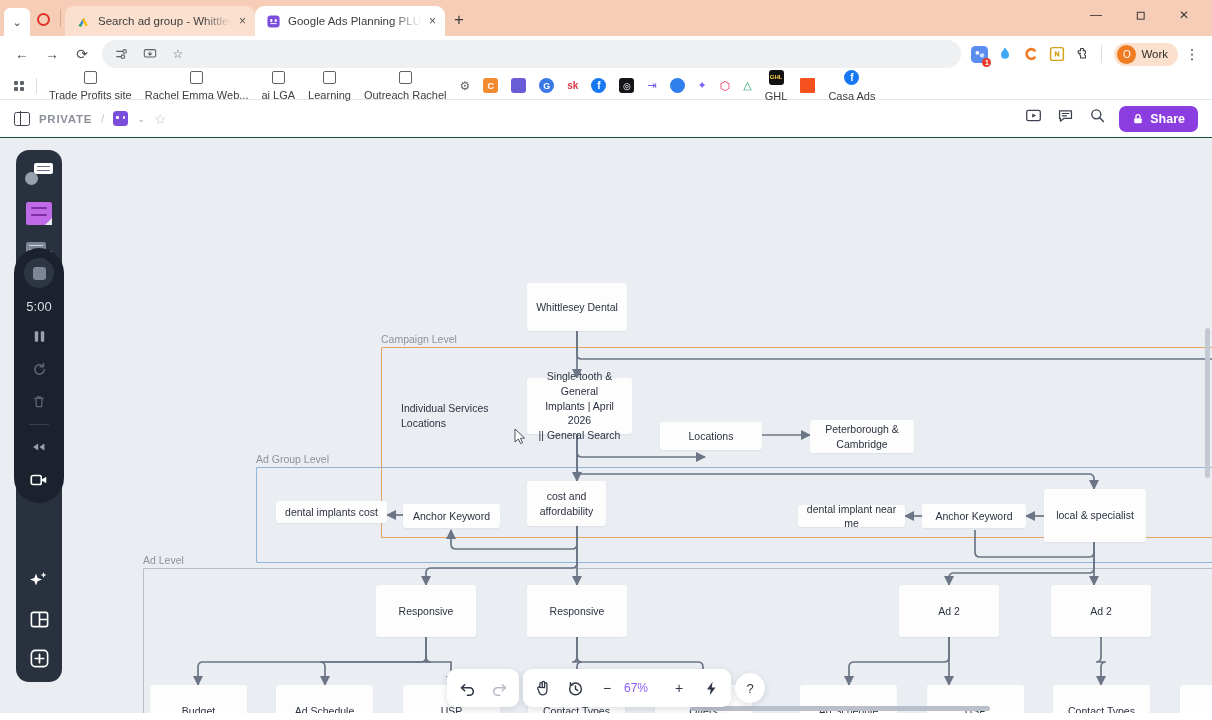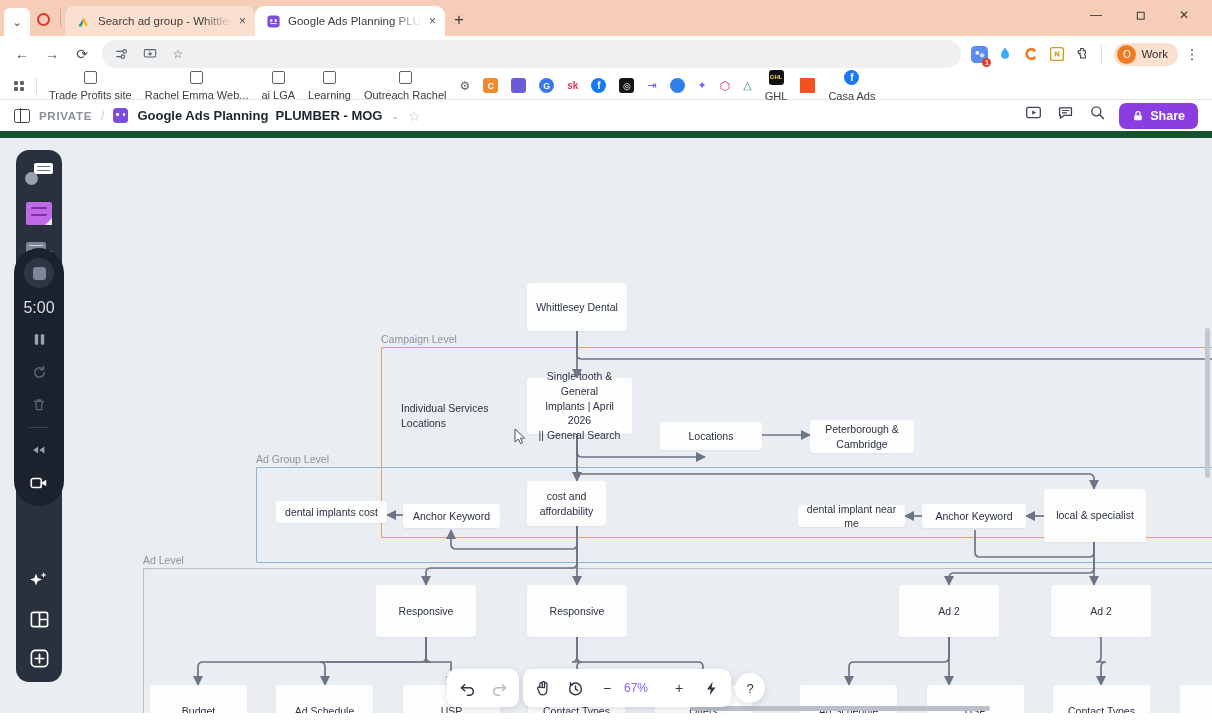--- a/index.html
+++ b/index.html
@@ -77,21 +77,21 @@
         font-size: 11px; color: #3c4043; white-space: nowrap; flex-direction: column; }
   .bm .fldr { width: 13px; height: 11px; border: 1.3px solid #5f6368; border-radius: 2px; flex: 0 0 13px; }
   .bmdiv { width: 1px; height: 16px; background: #dadce0; margin: 0 5px; }
   .appsq { width: 22px; height: 22px; display: flex; align-items: center; justify-content: center; }
   .appsq i { display: grid; grid-template-columns: 4px 4px; grid-gap: 2px; }
   .appsq i b { width: 4px; height: 4px; background: #5f6368; display: block; border-radius: 1px; }
   .sico { width: 15px; height: 15px; border-radius: 3px; flex: 0 0 15px; }
 
   
   .appbar { height: 38px; background: #fff; display: flex; align-items: center; padding: 0 14px;
-            border-bottom: 7px solid #14532d; }
+            border-bottom: 1px solid #14532d; }
   .appbar-left { display: flex; align-items: center; gap: 9px; }
   .panel-ico { width: 16px; height: 14px; border: 1.6px solid #3c4250; border-radius: 2.5px; position: relative; }
   .panel-ico::after { content:""; position:absolute; left:4.5px; top:-1.6px; bottom:-1.6px; width:1.6px; background:#3c4250; }
   .crumb-private { font-size: 11.5px; color: #8a8f99; letter-spacing: .7px; font-weight: 600; }
   .crumb-sep { color: #c3c7cf; font-size: 12px; }
   .wlogo { width: 15px; height: 15px; border-radius: 3.5px; background: #7b4ddb; position: relative; flex:0 0 15px;}
   .wlogo::before { content:""; position:absolute; left:3px; top:4.5px; width:2.6px; height:3.4px; background:#fff; border-radius:1px;}
   .wlogo::after  { content:""; position:absolute; right:3px; top:4.5px; width:2.6px; height:3.4px; background:#fff; border-radius:1px;}
   .doc-title { font-size: 13px; color: #1e2430; font-weight: 600; }
   .doc-title .sub { font-weight: 600; }
@@ -147,21 +147,21 @@
 
   
   .recwidget {
     position: absolute; left: 14px; top: 110px; width: 50px;
     background: #1b222e; border-radius: 25px; padding: 10px 0 12px;
     display: flex; flex-direction: column; align-items: center; gap: 11px;
   }
   .rec-stop { width: 30px; height: 30px; border-radius: 50%; background: #2e3644;
               display: flex; align-items: center; justify-content: center; }
   .rec-stop b { width: 13px; height: 13px; background: #7d8596; border-radius: 3px; display: block; }
-  .rec-time { font-size: 16px; color: #d9dce2; font-weight: 500; }
+  .rec-time { font-size: 13px; color: #d9dce2; font-weight: 500; }
   .rec-ico { width: 26px; height: 22px; display: flex; align-items: center; justify-content: center; color: #9aa2b1; }
   .rec-ico.dim { color: #5a6372; }
   .rec-ico.bright { color: #ffffff; }
   .rec-sep { width: 20px; height: 1px; background: #39414f; }
 
   
   .bottombar {
     position: absolute; left: 50%; transform: translateX(-50%); bottom: 6px;
     display: flex; align-items: center; gap: 4px;
   }
@@ -370,21 +370,20 @@
       <span>Casa Ads</span>
     </div>
 </div>
 
 <div class="appbar">
   <div class="appbar-left">
     <span class="panel-ico"></span>
     <span class="crumb-private">PRIVATE</span>
     <span class="crumb-sep">/</span>
     <span class="wlogo"></span>
-    <span class="doc-title"><span>Google Ads Planning</span>&nbsp;&nbsp;<span class="sub">PLUMBER - MOG</span></span>
     <span class="chev">⌄</span>
     <span class="star">☆</span>
   </div>
   <div class="appbar-right">
     <span class="ab-ico">
       <svg width="17" height="17" viewBox="0 0 20 20">
           <rect x="2" y="4" width="16" height="12" rx="2" fill="none" stroke="#3c4250" stroke-width="1.5"></rect>
           <path d="M8.5 7.5 13 10l-4.5 2.5z" fill="#3c4250"></path>
         </svg>
     </span>

